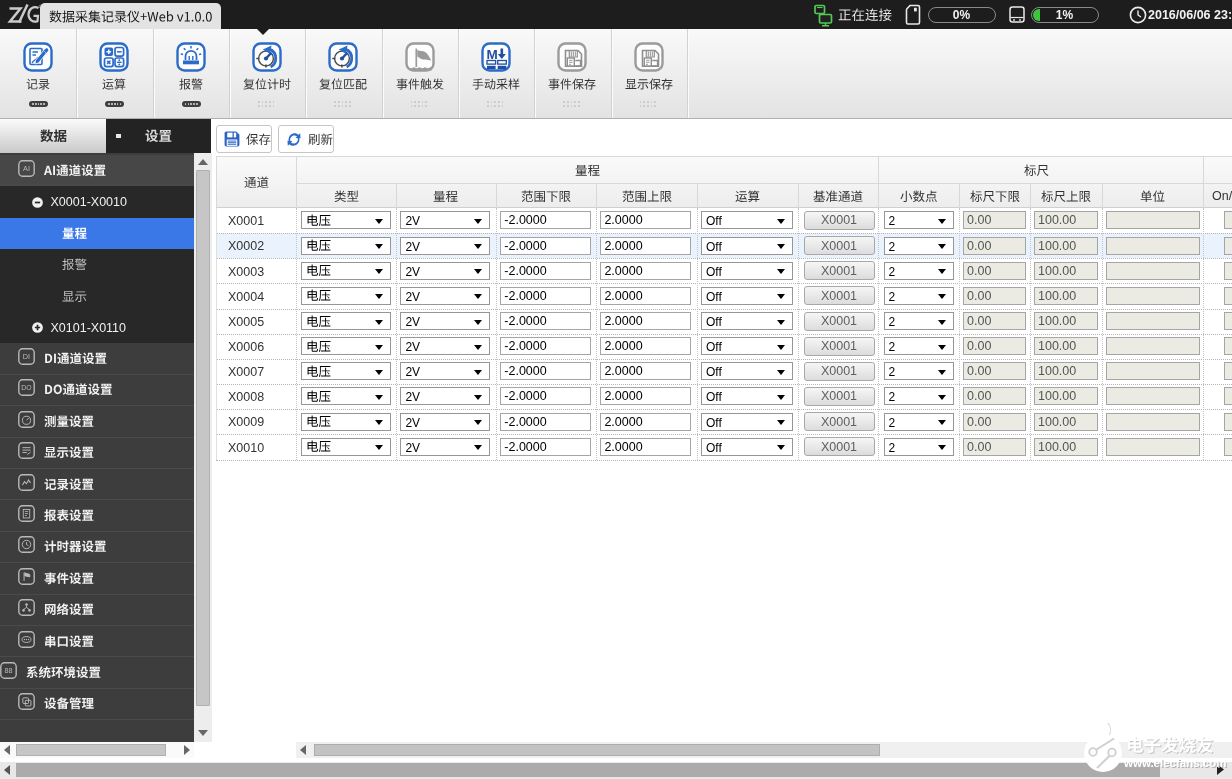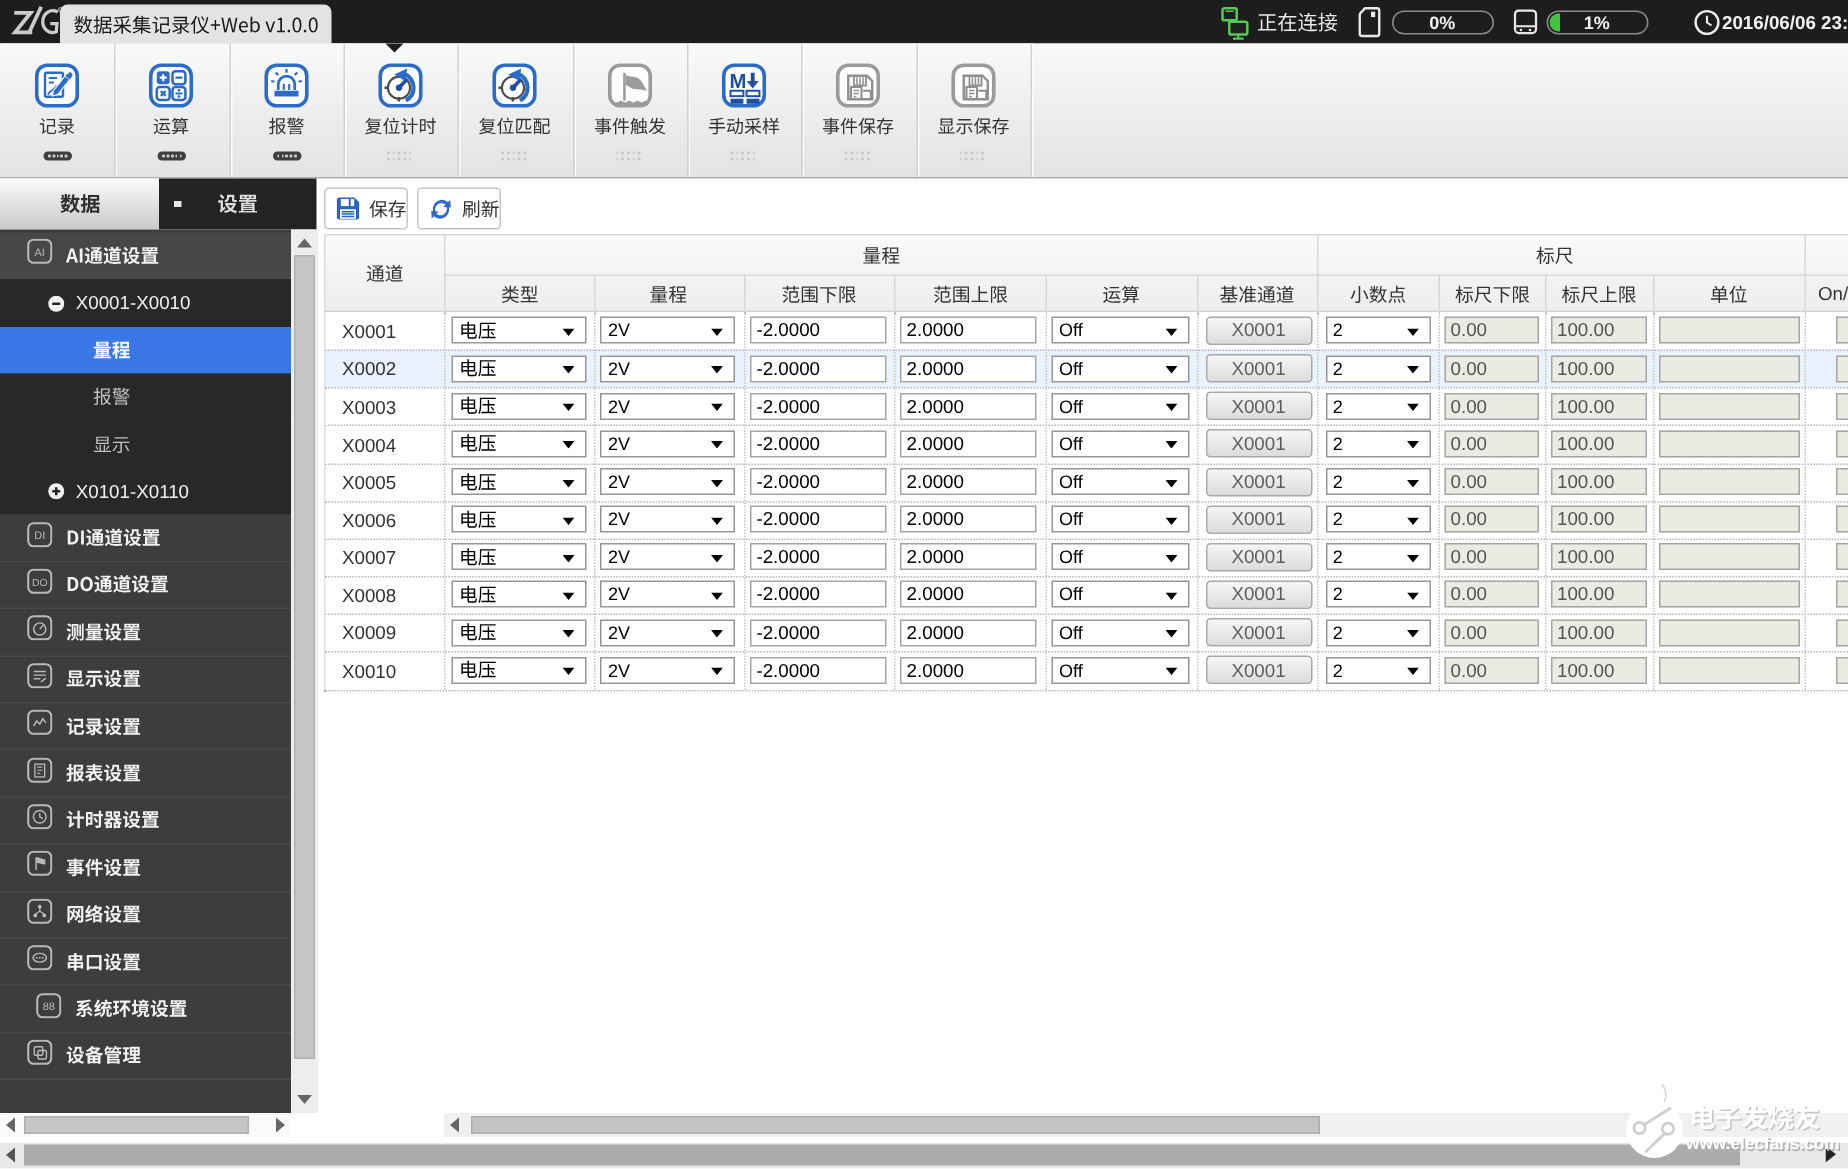--- a/index.html
+++ b/index.html
@@ -734,21 +734,21 @@
         <g fill="#f2f2f2" transform="translate(0,11.00) scale(0.01250,-0.01250)">
           <use href="#g66" x="0"></use>
           <use href="#g67" x="1000"></use>
           <use href="#g42" x="2000"></use>
           <use href="#g43" x="3000"></use>
         </g>
       </svg>
     </div>
   </div>
 <div style="position:absolute;left:0;top:657.4px;width:194px;height:31.4px;background:#3d3d3d;border-bottom:1px solid #4a4a4a;box-sizing:border-box;display:flex;align-items:center">
-    <div style="margin-left:24px"><svg width="17" height="17" viewBox="0 0 21 21">
+    <div style="margin-left:0"><svg width="17" height="17" viewBox="0 0 21 21">
         <rect x="1" y="1" width="19" height="19" rx="4.5" fill="none" stroke="#b9b9b9" stroke-width="1.7"></rect>
         <text x="10.5" y="14.2" font-family="Liberation Sans" font-size="9" fill="#b9b9b9" text-anchor="middle">88</text>
       </svg></div>
     <div style="margin-left:9px">
       <svg width="75" height="13" style="display:block;">
         <g fill="#f2f2f2" transform="translate(0,11.00) scale(0.01250,-0.01250)">
           <use href="#g68" x="0"></use>
           <use href="#g69" x="1000"></use>
           <use href="#g70" x="2000"></use>
           <use href="#g71" x="3000"></use>

